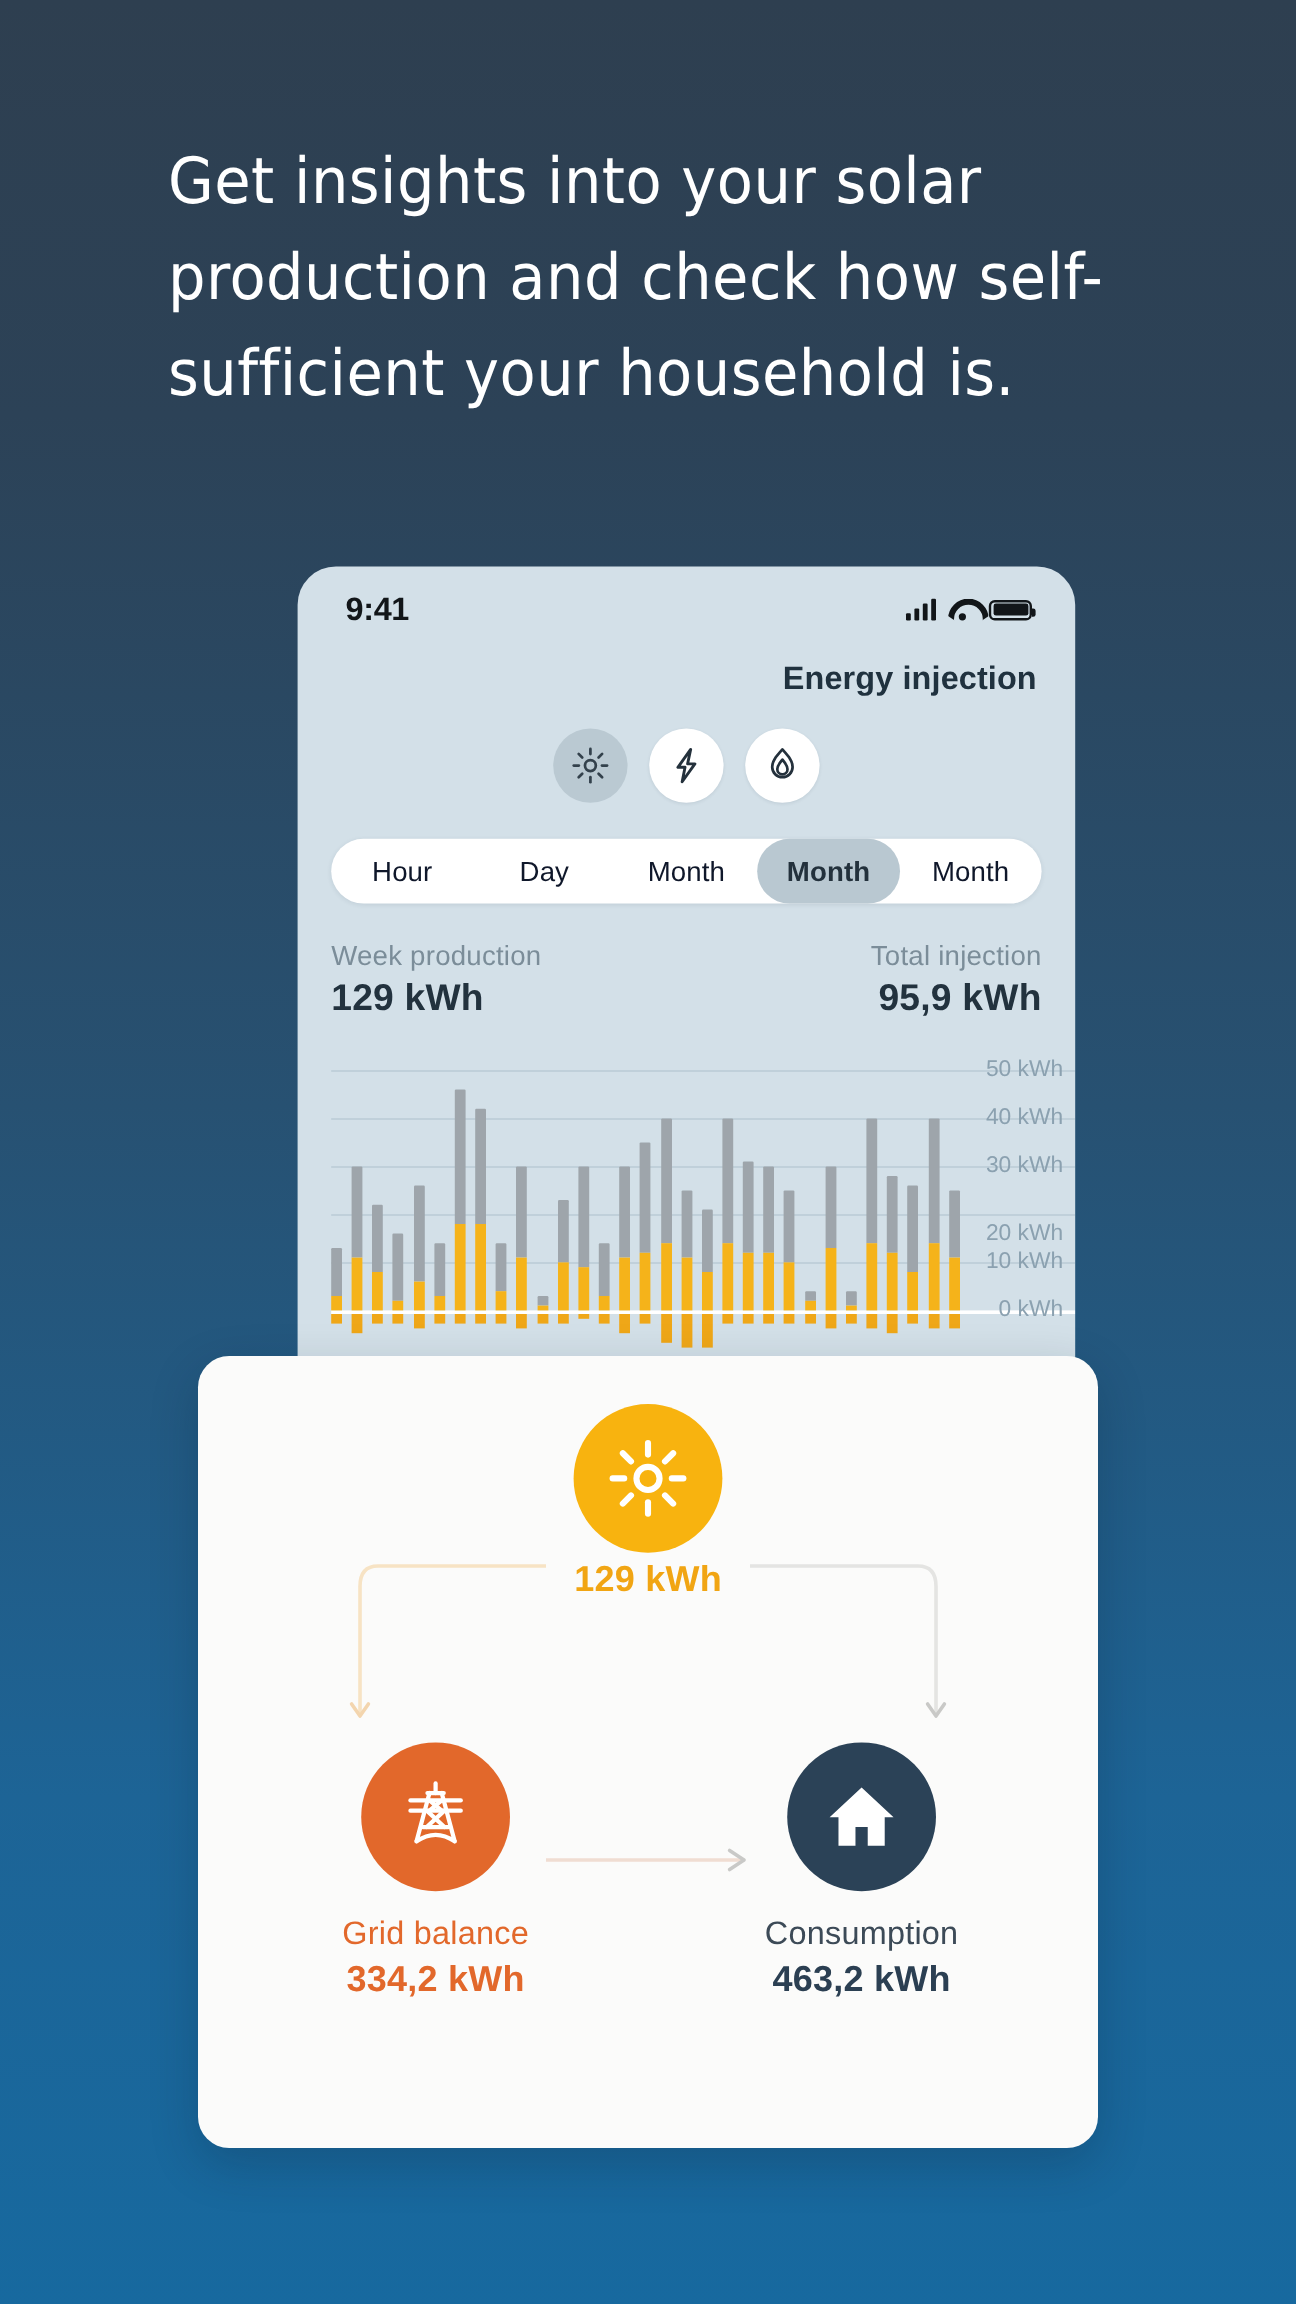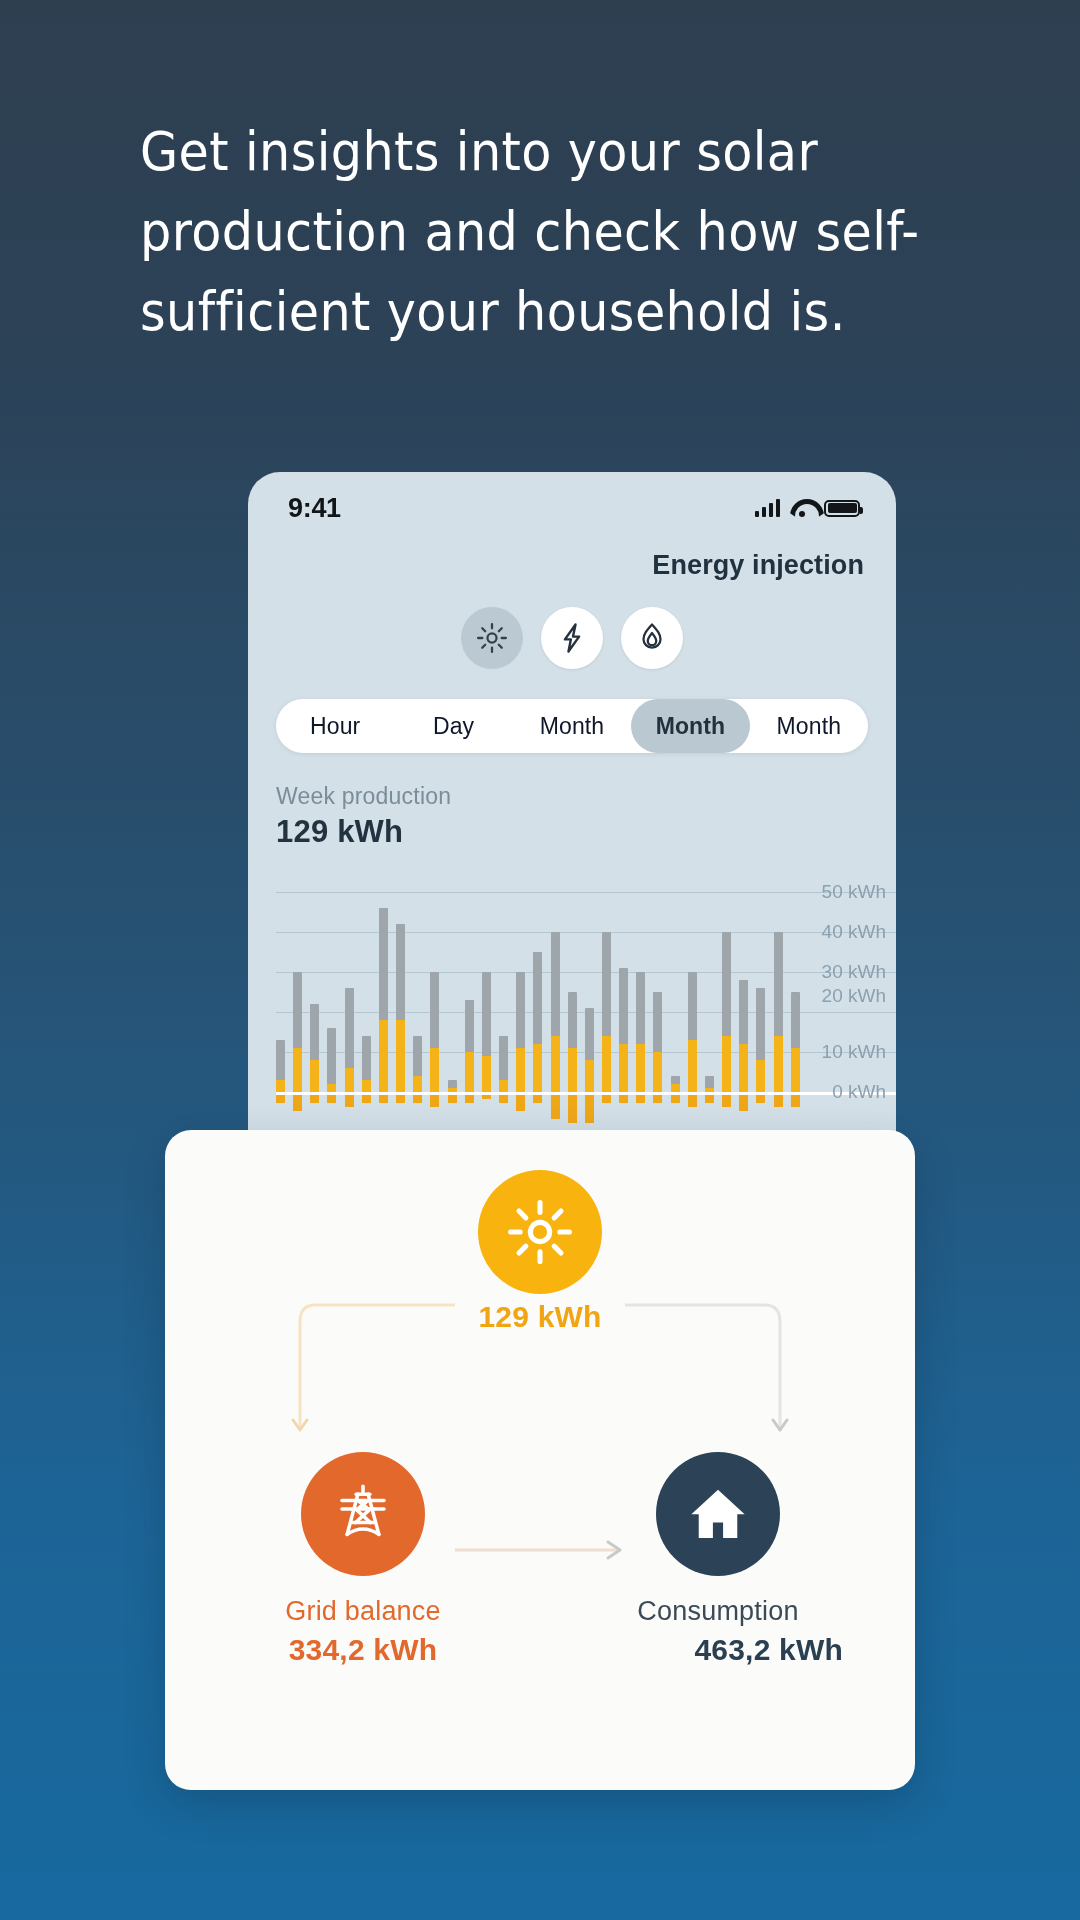--- a/index.html
+++ b/index.html
@@ -172,21 +172,21 @@
 
   .solar-circle { background: #f8b30f; }
   .grid-circle  { background: #e2682b; }
   .cons-circle  { background: #2b4257; }
 
   .lbl-solar { color: #f0a91a; }
   .val-solar { color: #f1a513; }
   .lbl-grid  { color: #e2682b; }
   .val-grid  { color: #e2682b; }
   .lbl-cons  { color: #3c4a57; }
-  .val-cons  { color: #2b3f52; text-align: right; }
+  .val-cons  { color: #2b3f52; }
 
   .flow-svg { position: absolute; left: 0; top: 0; width: 750px; height: 660px; pointer-events: none; }
 </style>
 </head>
 <body>
 
 <div class="headline">Get insights into your solar production and check how self-sufficient your household is.</div>
 
 <div class="phone">
 
@@ -241,20 +241,24 @@
     <div class="period">Month</div>
     <div class="period active">Month</div>
     <div class="period">Month</div>
   </div>
 
   <div class="totals">
     <div class="left">
       <div class="total-lbl">Week production</div>
       <div class="total-val">129 kWh</div>
     </div>
+    <div class="right">
+      <div class="total-lbl">Total injection</div>
+      <div class="total-val">95,9 kWh</div>
+    </div>
   </div>
 
   <div class="chart-wrap">
     <div class="chart-area">
       <div id="gridlines">
           <div class="gridline" style="top: 20px;"></div>
           <div class="gridline" style="top: 60px;"></div>
           <div class="gridline" style="top: 100px;"></div>
           <div class="gridline" style="top: 140px;"></div>
           <div class="gridline" style="top: 180px;"></div>
@@ -415,21 +419,21 @@
             <div class="gray" style="position: absolute; top: 120px; height: 56px;"></div>
             <div class="yel" style="position: absolute; top: 176px; height: 44px;"></div>
             <div class="neg" style="top: 223px; height: 12px;"></div>
           </div>
         </div>
     </div>
     <div class="ylabels" id="ylabels">
         <div class="ylab" style="top: 20px;">50 kWh</div>
         <div class="ylab" style="top: 60px;">40 kWh</div>
         <div class="ylab" style="top: 100px;">30 kWh</div>
-        <div class="ylab" style="top: 124px;">20 kWh</div>
+        <div class="ylab" style="top: 156px;">20 kWh</div>
         <div class="ylab" style="top: 180px;">10 kWh</div>
         <div class="ylab" style="top: 220px;">0 kWh</div>
       </div>
   </div>
 </div>
 
 <div class="flowcard">
 
   <svg class="flow-svg" viewBox="0 0 750 660">
     <path d="M290 175 H150 Q135 175 135 192 V300" stroke="#f7e3c4" stroke-width="3" fill="none"></path>

